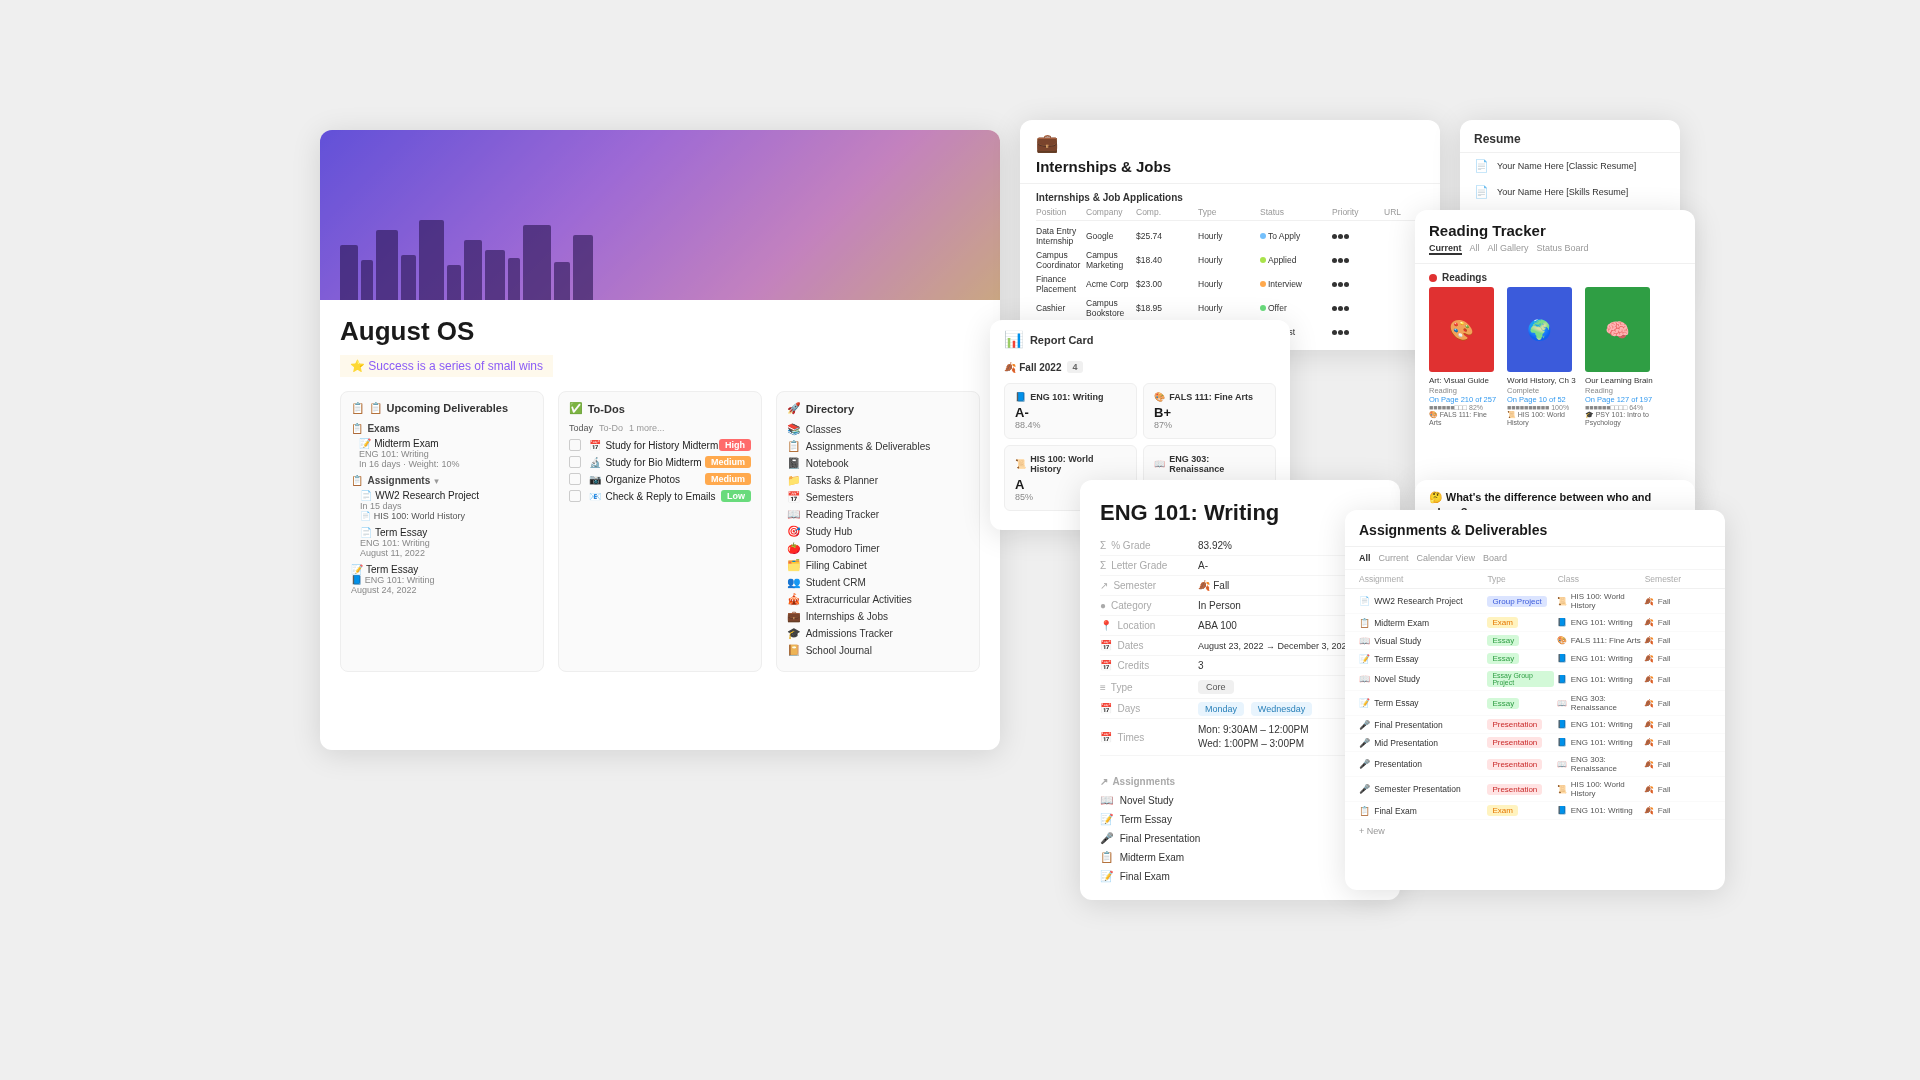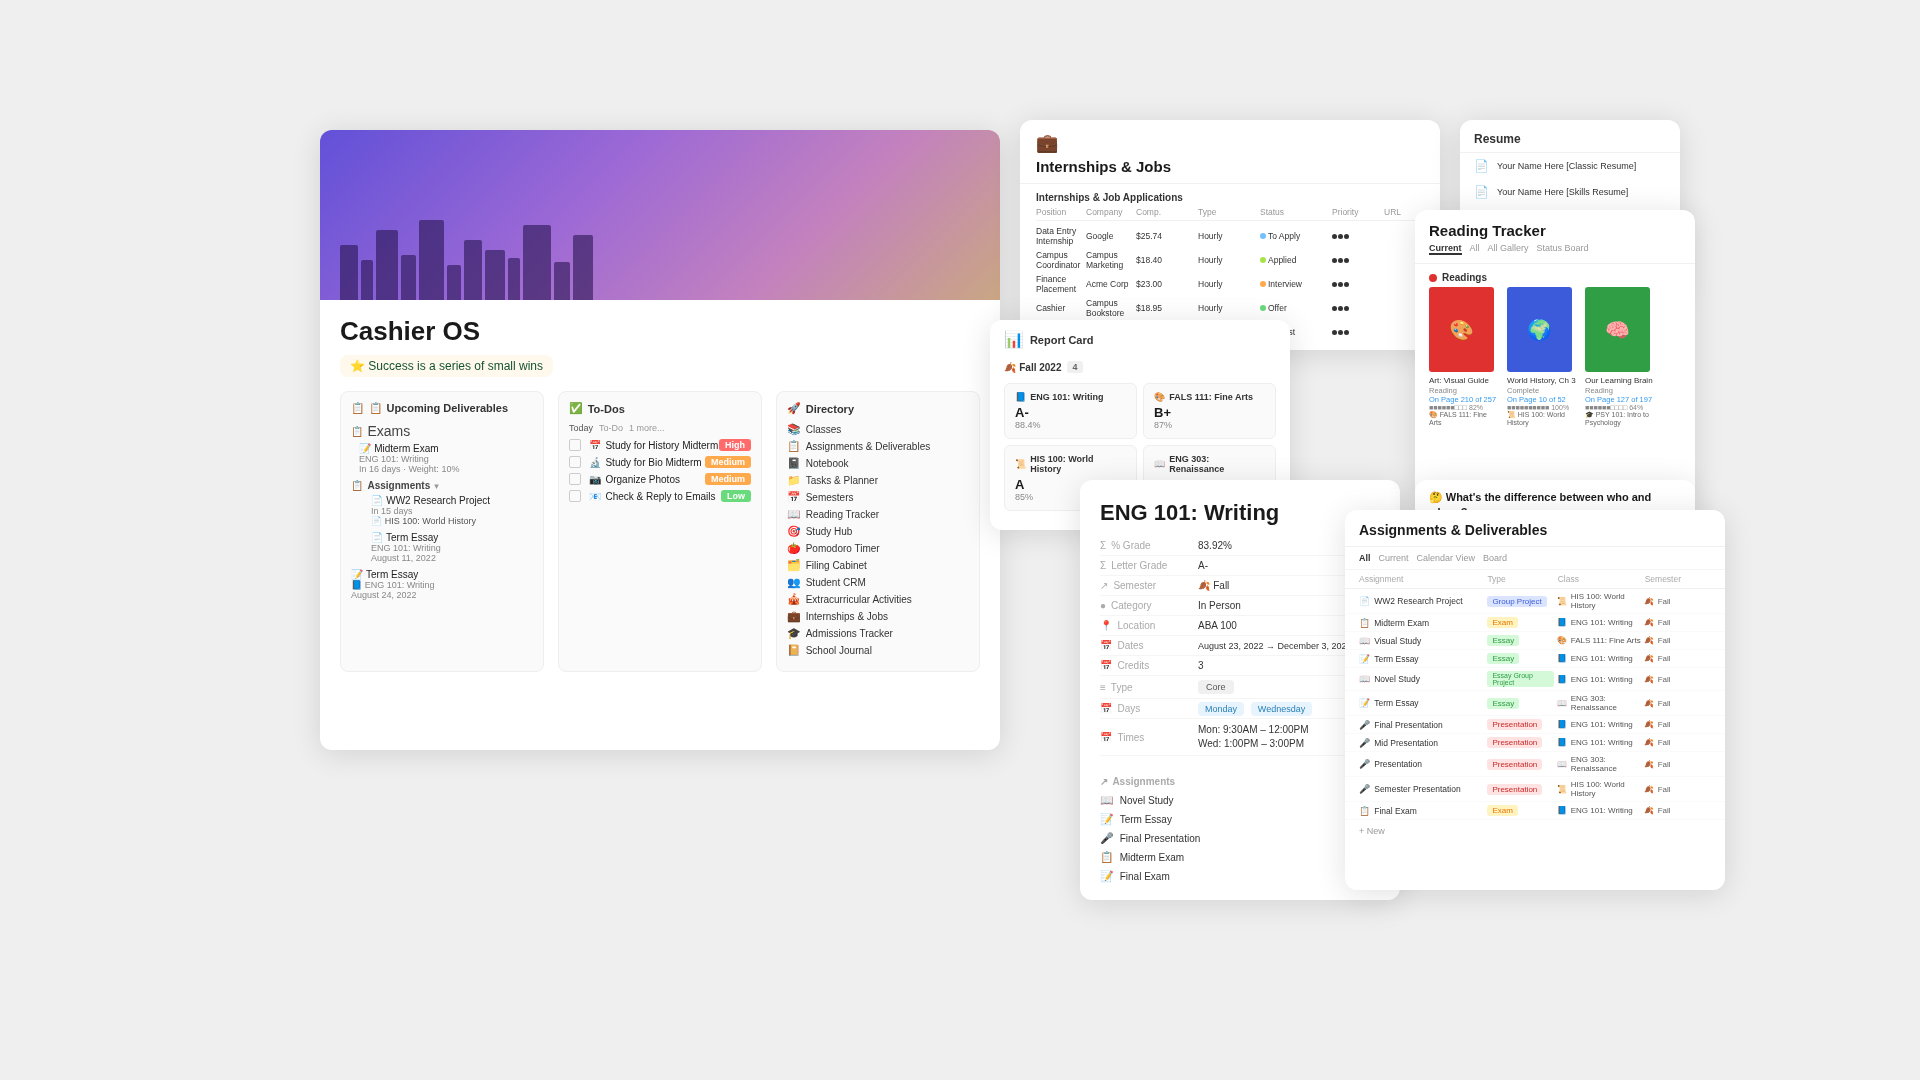--- a/index.html
+++ b/index.html
@@ -102,23 +102,23 @@
 
     .os-title {
       font-size: 26px;
       font-weight: 700;
       color: #1a1a1a;
       margin-bottom: 8px;
     }
 
     .os-subtitle {
       font-size: 12px;
-      color: #14532d;
+      color: #8b5cf6;
       background: #fef9ec;
-      border-radius: 8px;
+      border-radius: 0;
       padding: 4px 10px;
       display: inline-block;
       margin-bottom: 14px;
     }
 
     .os-sections {
       display: flex;
       gap: 14px;
     }
 
@@ -775,49 +775,49 @@
           <div class="building" style="width:14px;height:35px;"></div>
           <div class="building" style="width:18px;height:60px;"></div>
           <div class="building" style="width:20px;height:50px;"></div>
           <div class="building" style="width:12px;height:42px;"></div>
           <div class="building" style="width:28px;height:75px;"></div>
           <div class="building" style="width:16px;height:38px;"></div>
           <div class="building" style="width:20px;height:65px;"></div>
         </div>
       </div>
       <div class="content">
-        <div class="os-title">Cashier OS</div>
+        <div class="os-title">August OS</div>
         <div class="os-subtitle">⭐ Success is a series of small wins</div>
         <div class="os-sections">
 
           <div class="os-section">
             <div class="section-title">
               <span>📋</span>
                 <span>📋 Upcoming Deliverables</span>
             </div>
             <div class="section-item">
               <div style="display:flex;align-items:center;gap:4px;margin-bottom:4px;">
                 <span>📋</span>
-                <span style="font-weight:400;font-size:14px;">Exams</span>
+                <span style="font-weight:700;font-size:10px;">Exams</span>
               </div>
               <div style="margin-left:8px;">
                 <div class="section-item">
                   <div class="item-title">📝 Midterm Exam</div>
                   <div class="item-meta">ENG 101: Writing</div>
                   <div class="item-meta">In 16 days · Weight: 10%</div>
                 </div>
               </div>
             </div>
             <div class="section-item">
               <div style="display:flex;align-items:center;gap:4px;margin-bottom:4px;">
                 <span>📋</span>
                 <span style="font-weight:600;font-size:10px;">Assignments</span>
                 <span style="font-size:9px;color:#999;">▾</span>
               </div>
-              <div style="margin-left:20px;">
+              <div style="margin-left:9px;">
                 <div class="section-item">
                   <div class="item-title">📄 WW2 Research Project</div>
                   <div class="item-meta">In 15 days</div>
                   <div class="item-meta" style="color:#555;">📄 HIS 100: World History</div>
                 </div>
                 <div class="section-item" style="margin-top:4px;">
                   <div class="item-title">📄 Term Essay</div>
                   <div class="item-meta">ENG 101: Writing</div>
                   <div class="item-meta">August 11, 2022</div>
                 </div>

